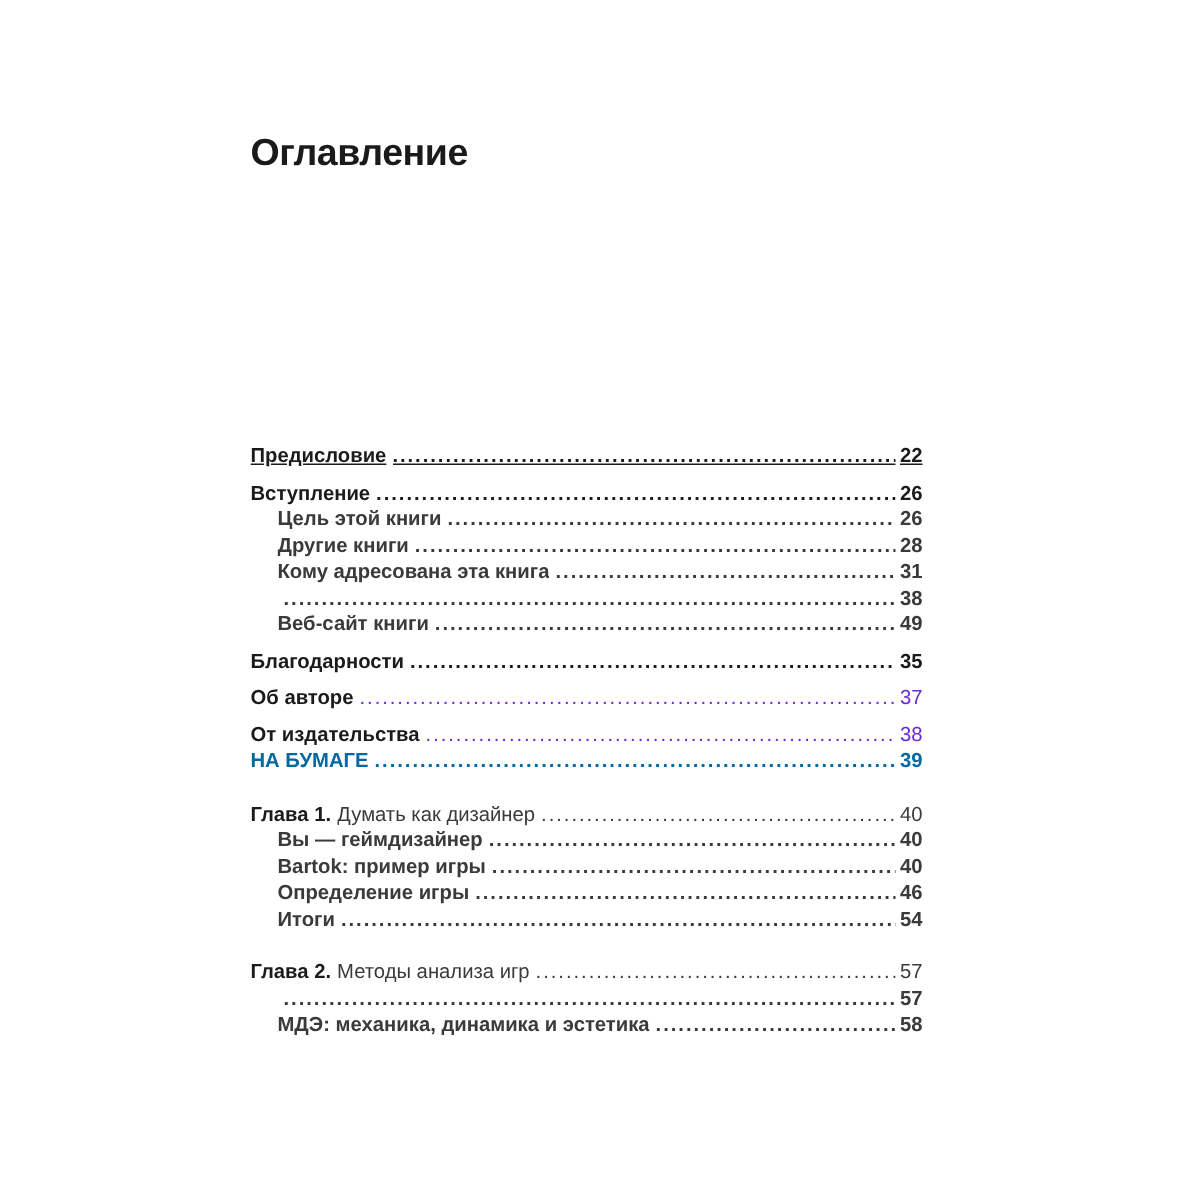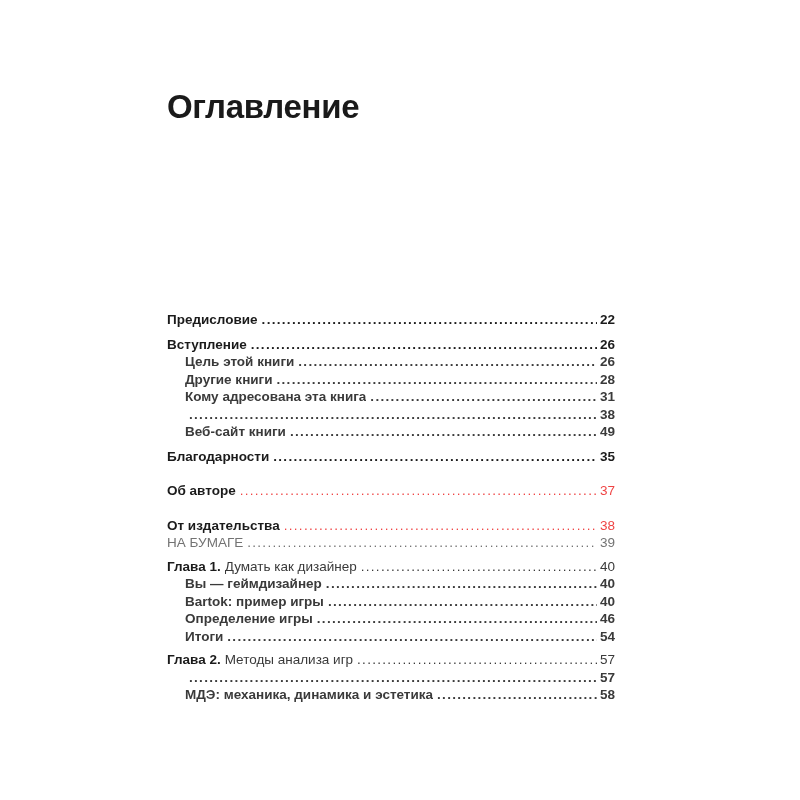--- a/index.html
+++ b/index.html
@@ -18,21 +18,21 @@
   .page {
     position: absolute;
     inset: 0;
     background: #ffffff;
   }
   .title {
     position: absolute;
     left: 167px;
     top: 88px;
     margin: 0;
-    font-size: 33px;
+    font-size: 25px;
     font-weight: 700;
     letter-spacing: -0.3px;
     color: #1a1a1a;
     white-space: nowrap;
     text-align: right;
   }
   .toc {
     position: absolute;
     left: 167px;
     top: 295px;
@@ -44,38 +44,38 @@
     display: flex;
     align-items: baseline;
     line-height: 17.5px;
     white-space: nowrap;
   }
   .row.h1 {
     font-weight: 700;
     color: #1b1b1b;
     margin-top: 7px;
   }
-  .toc .row:first-child { margin-top: 16px; }
+  .toc .row:first-child { margin-top: 0; text-decoration: underline; }
   .row.sub {
     padding-left: 18px;
     color: #3a3a3a;
     font-weight: bold;
   }
   .row.part {
     font-weight: 700;
     color: #1b1b1b;
     margin-top: 16px;
   }
   .row.part-cont {
-    font-weight: 400;
-    color: #737373;
+    font-weight: 700;
+    color: #0369a1;
   }
   .row.chapter {
     color: #3a3a3a;
-    margin-top: 6px;
+    margin-top: 18px;
     align-items: center;
   }
   .row .prefix {
     font-weight: 700;
     color: #1b1b1b;
     margin-right: 4px;
   }
   .label {
     flex: 0 1 auto;
     overflow: hidden;
@@ -91,22 +91,21 @@
     content: "..........................................................................................................................................................";
     letter-spacing: 1.3px;
   }
   .page-num {
     flex: 0 0 auto;
     text-align: right;
   }
   .row.num-regular .leader,
   .row.num-regular .page-num {
     font-weight: 400;
-    color: #ef4444;
-    margin-top: 10px;
+    color: #6d28d9;
   }
 </style>
 </head>
 <body>
 
 <div class="page">
   <h1 class="title">Оглавление</h1>
 
   <div class="toc" id="toc">
       <div class="row h1">

